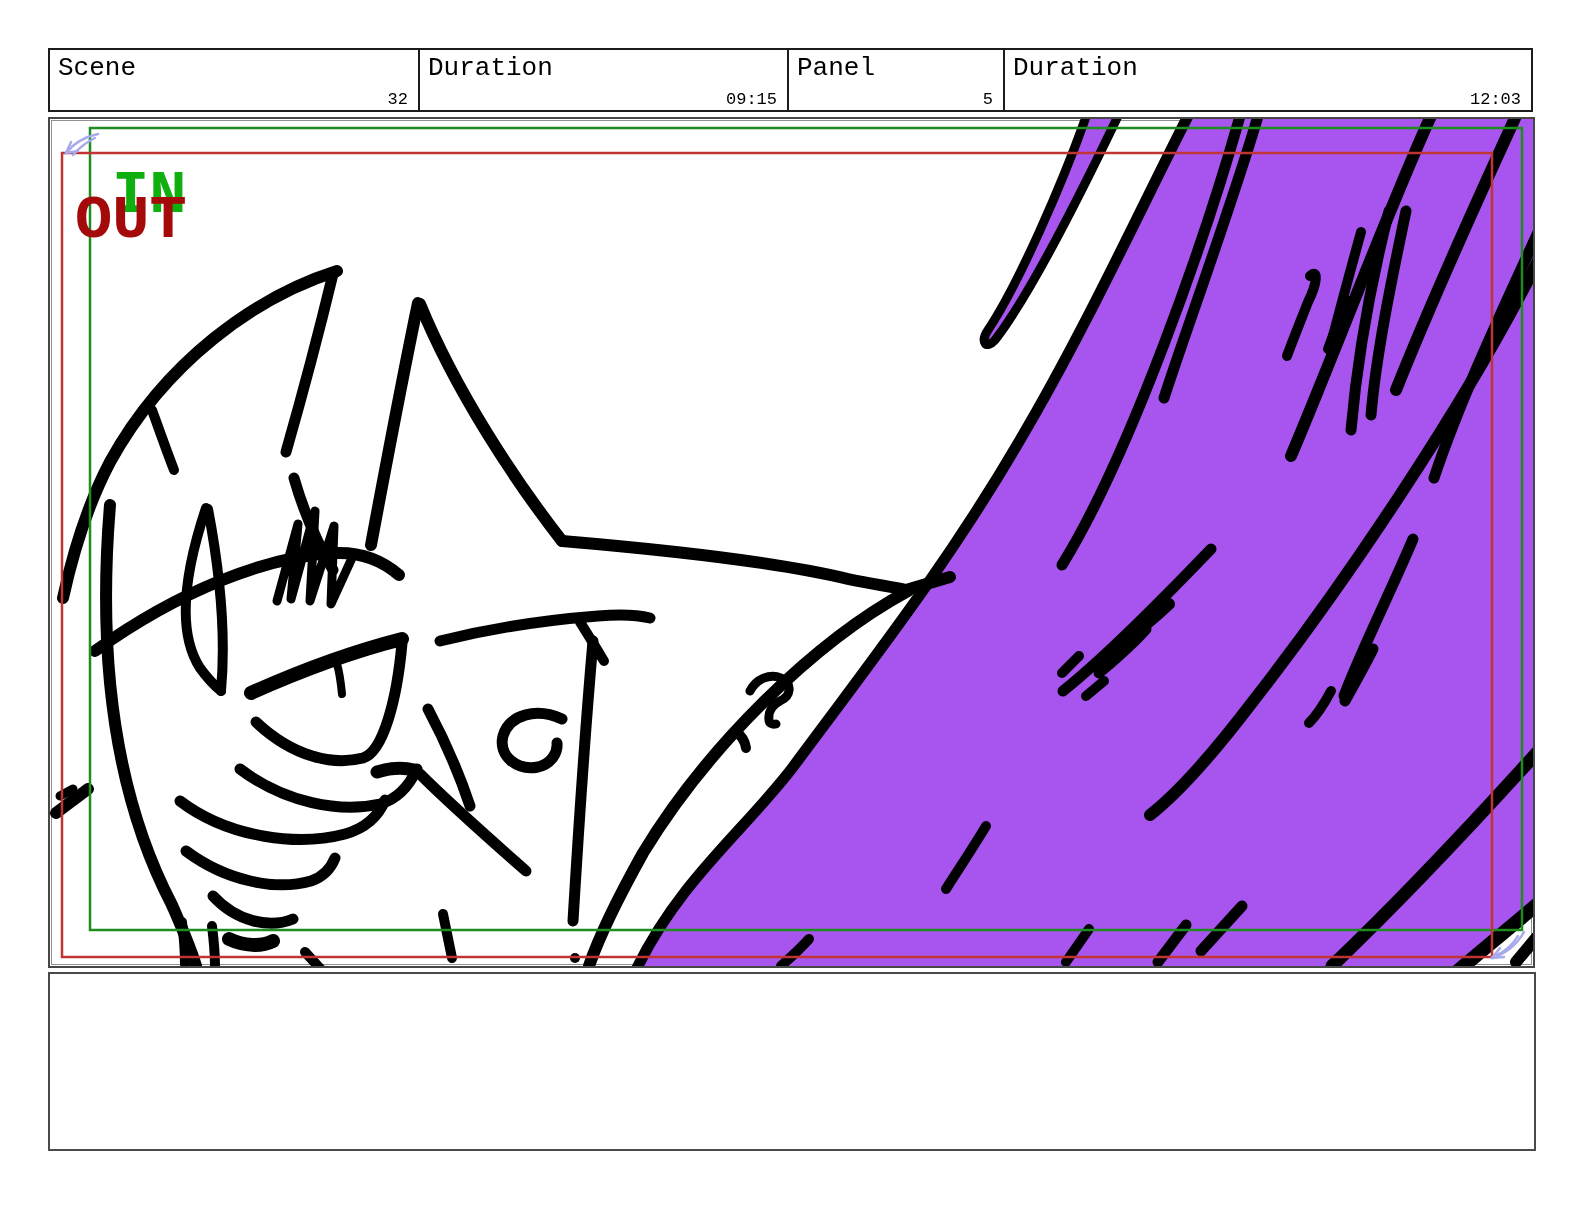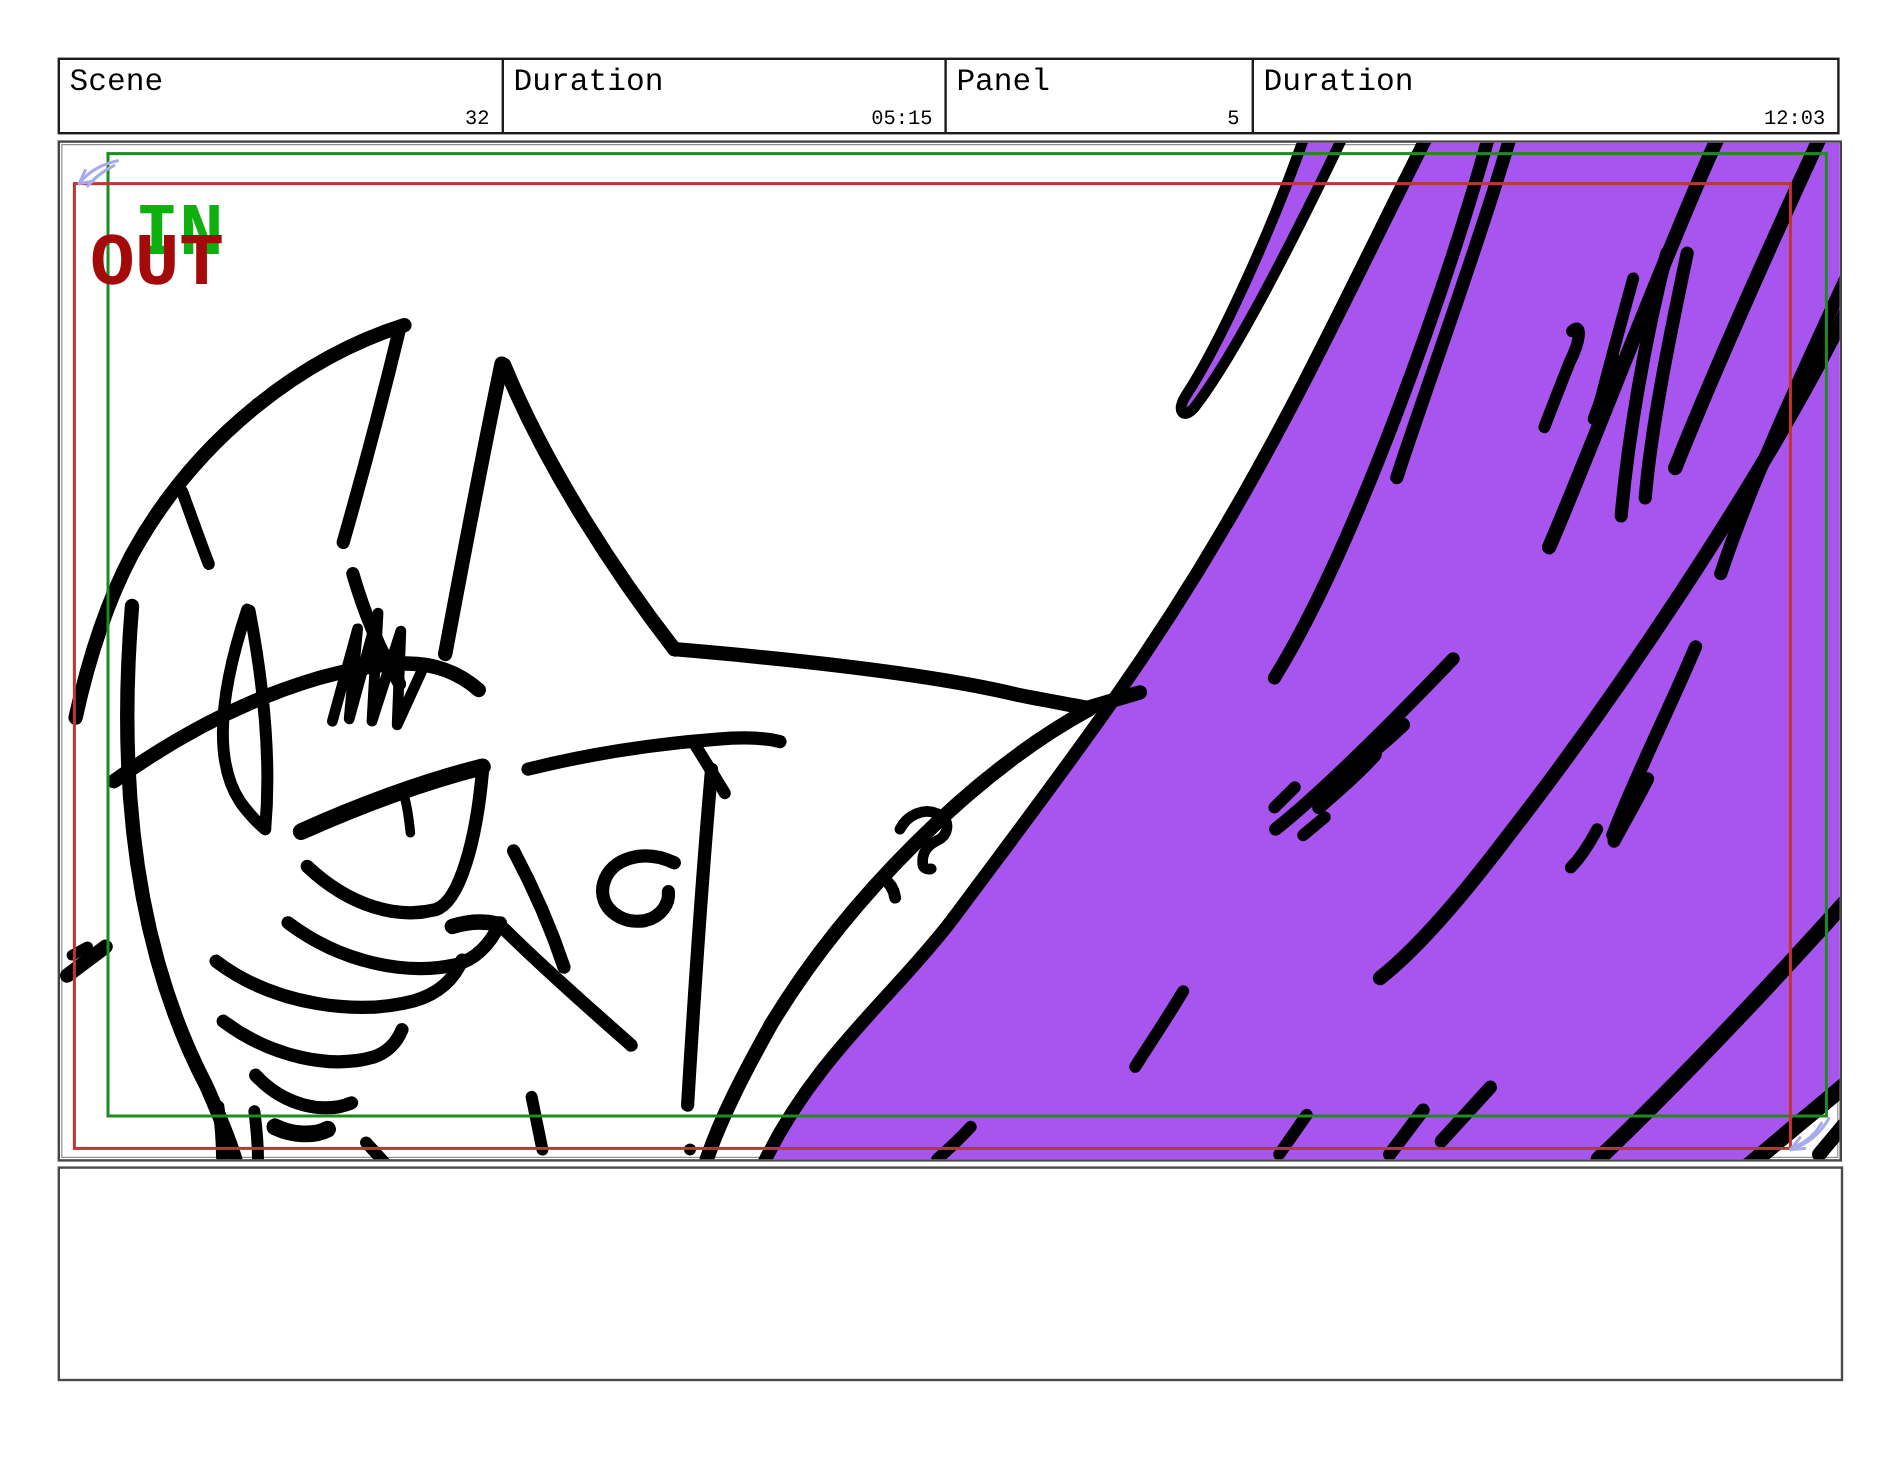--- a/index.html
+++ b/index.html
@@ -15,21 +15,21 @@
   .hdr-cell:last-child { border-right: none; }
   .hdr-cell .lbl {
     position: absolute; left: 8px; top: 3px; font-size: 26px; letter-spacing: 0;
     white-space: pre; color: #000;
   }
   .hdr-cell .val {
     position: absolute; right: 10px; bottom: 1px; font-size: 17px; color: #000;
   }
   .w-scene    { width: 370px; }
   .w-dur1     { width: 369px; }
-  .w-panel    { width: 256px; }
+  .w-panel    { width: 216px; }
   .w-dur2     { flex: 1; }
 
   
   .panel {
     position: absolute; left: 48px; top: 117px; width: 1487px; height: 851px;
     border: 2px solid #464646;
     box-shadow: inset 0 0 0 1px #ffffff, inset 0 0 0 2px #909090;
     background: #fff;
   }
   .panel svg { display: block; width: 100%; height: 100%; }
@@ -46,21 +46,21 @@
 </head>
 <body>
 
 <div class="hdr">
   <div class="hdr-cell w-scene">
     <span class="lbl">Scene</span>
     <span class="val">32</span>
   </div>
   <div class="hdr-cell w-dur1">
     <span class="lbl">Duration</span>
-    <span class="val">05:15</span>
+    <span class="val">09:15</span>
   </div>
   <div class="hdr-cell w-panel">
     <span class="lbl">Panel</span>
     <span class="val">5</span>
   </div>
   <div class="hdr-cell w-dur2">
     <span class="lbl">Duration</span>
     <span class="val">12:03</span>
   </div>
 </div>

